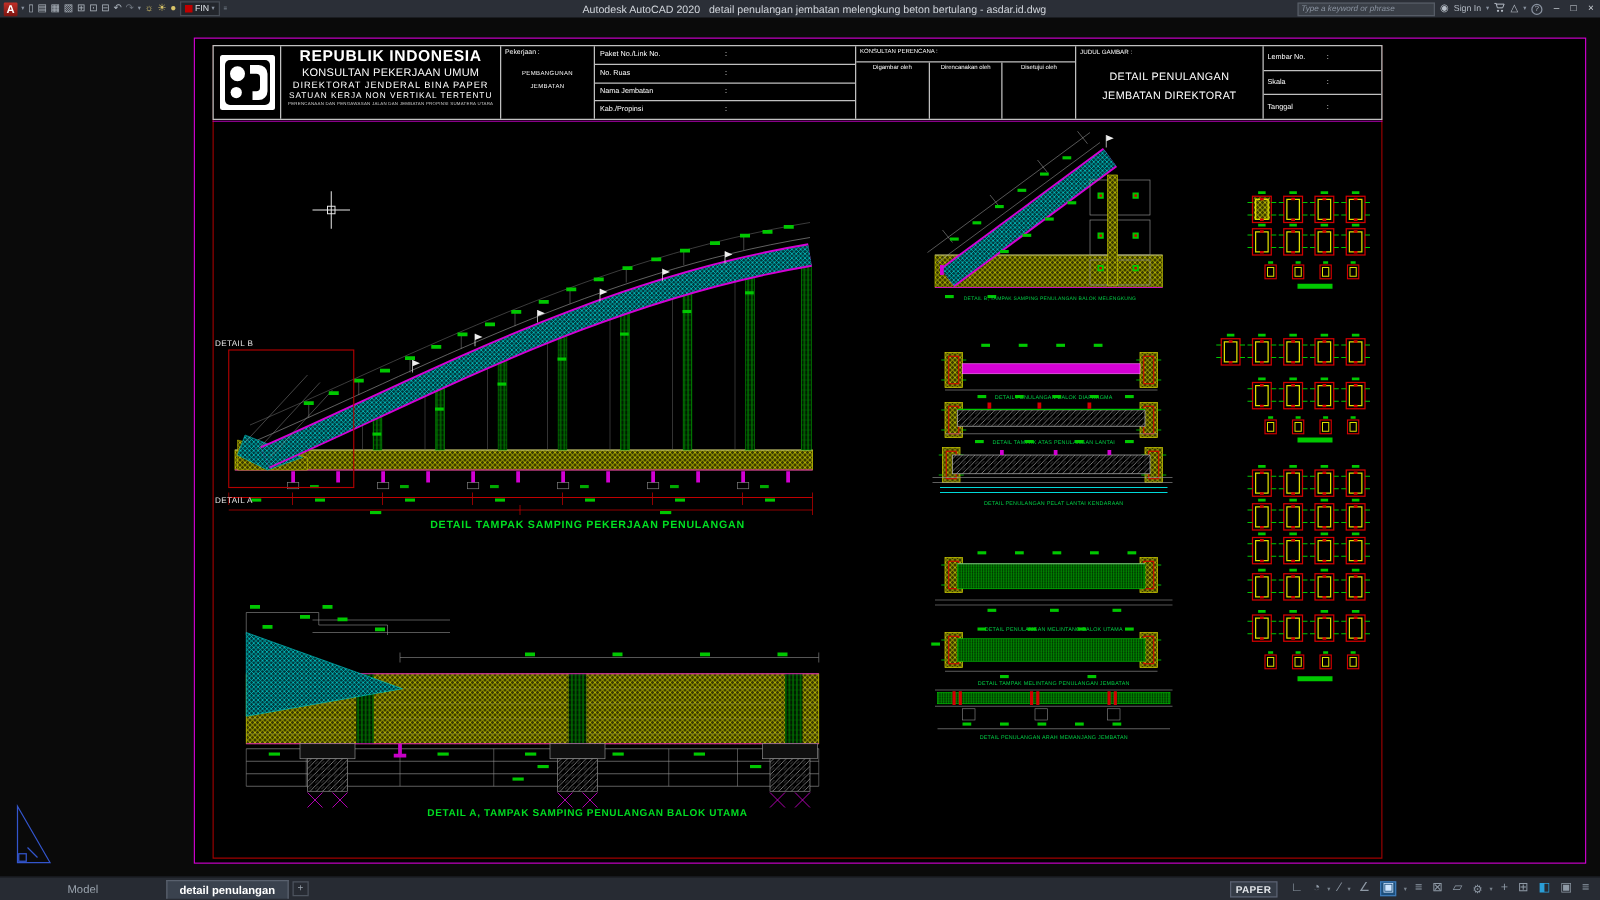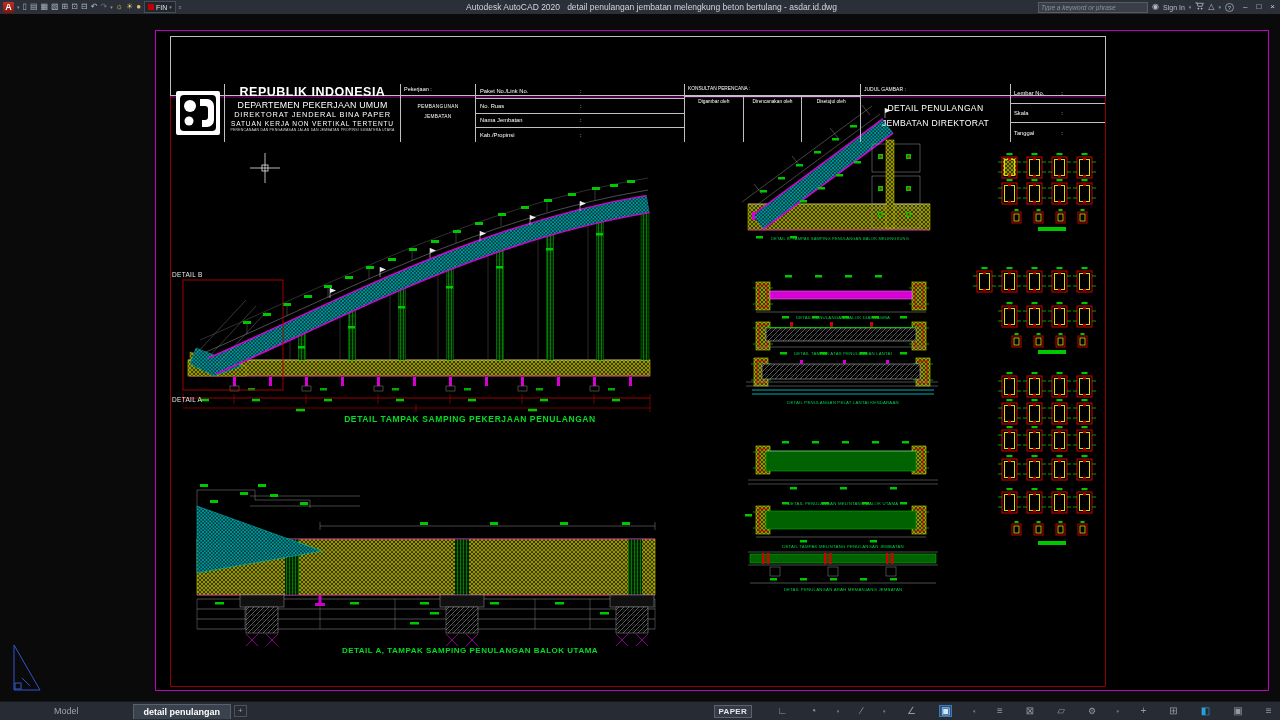--- a/index.html
+++ b/index.html
@@ -30,21 +30,21 @@
   
   .canvas{position:absolute;top:14px;left:0;width:1280px;height:688px;background:#0a0a0a;}
   svg text{font-family:"Liberation Sans",sans-serif;}
   .cap-main{font-size:8.5px;fill:#00dd22;font-weight:bold;letter-spacing:.6px;text-anchor:middle;}
   .cap-beam{font-size:8px;fill:#00dd22;font-weight:bold;letter-spacing:.5px;text-anchor:middle;}
   .cap-sm{font-size:4.3px;fill:#00cc44;text-anchor:middle;letter-spacing:.2px;}
   .lbl-w{font-size:6.5px;fill:#e8e8e8;letter-spacing:.3px;}
   
   .titleblock{position:absolute;left:170px;top:36px;width:936px;height:60px;display:flex;
               background:#000;border:1px solid #c0c0c0;box-sizing:border-box;color:#fff;z-index:10;}
-  .tb-cell{border-right:1px solid #c0c0c0;box-sizing:border-box;position:relative;height:100%;margin-top:47px;}
+  .tb-cell{border-right:1px solid #c0c0c0;box-sizing:border-box;position:relative;height:100%;}
   .c-logo{width:54px;display:flex;align-items:center;justify-content:center;}
   .c-agency{width:176px;text-align:center;padding-top:2px;}
   .ag1{font-size:12.5px;font-weight:bold;letter-spacing:.5px;line-height:1.1;}
   .ag2{font-size:8.8px;letter-spacing:.2px;line-height:1.2;}
   .ag3{font-size:7.4px;letter-spacing:.8px;line-height:1.25;}
   .ag4{font-size:6.6px;letter-spacing:.8px;line-height:1.3;}
   .ag5{font-size:3.5px;color:#cfcfcf;letter-spacing:.2px;line-height:1.6;}
   .c-pek{width:75px;}
   .pk-label{position:absolute;top:2px;left:3px;font-size:5.5px;}
   .pk-val{margin-top:18px;text-align:center;font-size:4.8px;line-height:2.1;letter-spacing:.3px;}
@@ -65,21 +65,21 @@
   .m-row{flex:1;border-bottom:1px solid #c0c0c0;display:flex;align-items:center;
          font-size:5.8px;padding-left:3px;box-sizing:border-box;}
   .m-row:last-child{border-bottom:none;}
   .m-lbl{width:52%;}
   
   .statusbar{position:absolute;left:0;bottom:0;right:0;height:18px;background:#272b33;
              border-top:1px solid #14161a;display:flex;align-items:center;z-index:30;}
   .tab{padding:2px 10px;color:#9aa3ad;font-size:9px;margin-left:44px;}
   .tab.active{background:#3a424e;color:#fff;font-weight:bold;border:1px solid #59616e;border-bottom:none;}
   .addtab{color:#9aa3ad;border:1px solid #4c535e;font-size:8px;padding:0 3px;margin-left:3px;line-height:10px;}
-  .sb-right{margin-left:auto;display:flex;align-items:center;padding-right:6px;gap:18px;}
+  .sb-right{margin-left:auto;display:flex;align-items:center;padding-right:6px;gap:3px;}
   .paper-btn{color:#e3e6ea;font-weight:bold;font-size:8px;padding:1px 4px;border:1px solid #596070;
              background:#343b46;margin-right:5px;letter-spacing:.3px;}
   .sic{color:#8f9aa6;font-size:10px;margin:0 2.5px;line-height:1;}
   .sic.gear{font-size:9px;}
   .sic.active{background:#1d4f7c;color:#cfe6ff;border:1px solid #3d7ab8;padding:0 1px;}
   .sb-caret{font-size:5px;color:#78828c;margin-right:1px;}
 </style>
 </head>
 <body>
 
@@ -715,21 +715,21 @@
         <svg width="44" height="44" viewBox="0 0 44 44">
           <rect x="0" y="0" width="44" height="44" rx="2" fill="#ffffff"></rect>
           <rect x="4" y="4" width="36" height="36" rx="4" fill="#000000"></rect>
           <circle cx="14" cy="15" r="6" fill="#ffffff"></circle>
           <circle cx="13" cy="30" r="4.5" fill="#ffffff"></circle>
           <path d="M24 8 h7 a7 7 0 0 1 7 7 v14 a7 7 0 0 1 -7 7 h-5 v-7 h3 a3 3 0 0 0 3 -3 v-8 a3 3 0 0 0 -3 -3 h-5 z" fill="#ffffff"></path>
         </svg>
       </div>
       <div class="tb-cell c-agency">
         <div class="ag1">REPUBLIK INDONESIA</div>
-        <div class="ag2">DEPARTEMEN PEKERJAAN UMUM</div>
+        <div class="ag2">KONSULTAN PEKERJAAN UMUM</div>
         <div class="ag3">DIREKTORAT JENDERAL BINA PAPER</div>
         <div class="ag4">SATUAN KERJA NON VERTIKAL TERTENTU</div>
         <div class="ag5">PERENCANAAN DAN PENGAWASAN JALAN DAN JEMBATAN PROPINSI SUMATERA UTARA</div>
       </div>
       <div class="tb-cell c-pek">
         <div class="pk-label">Pekerjaan :</div>
         <div class="pk-val">
           <div>PEMBANGUNAN</div>
           <div>JEMBATAN</div>
         </div>

